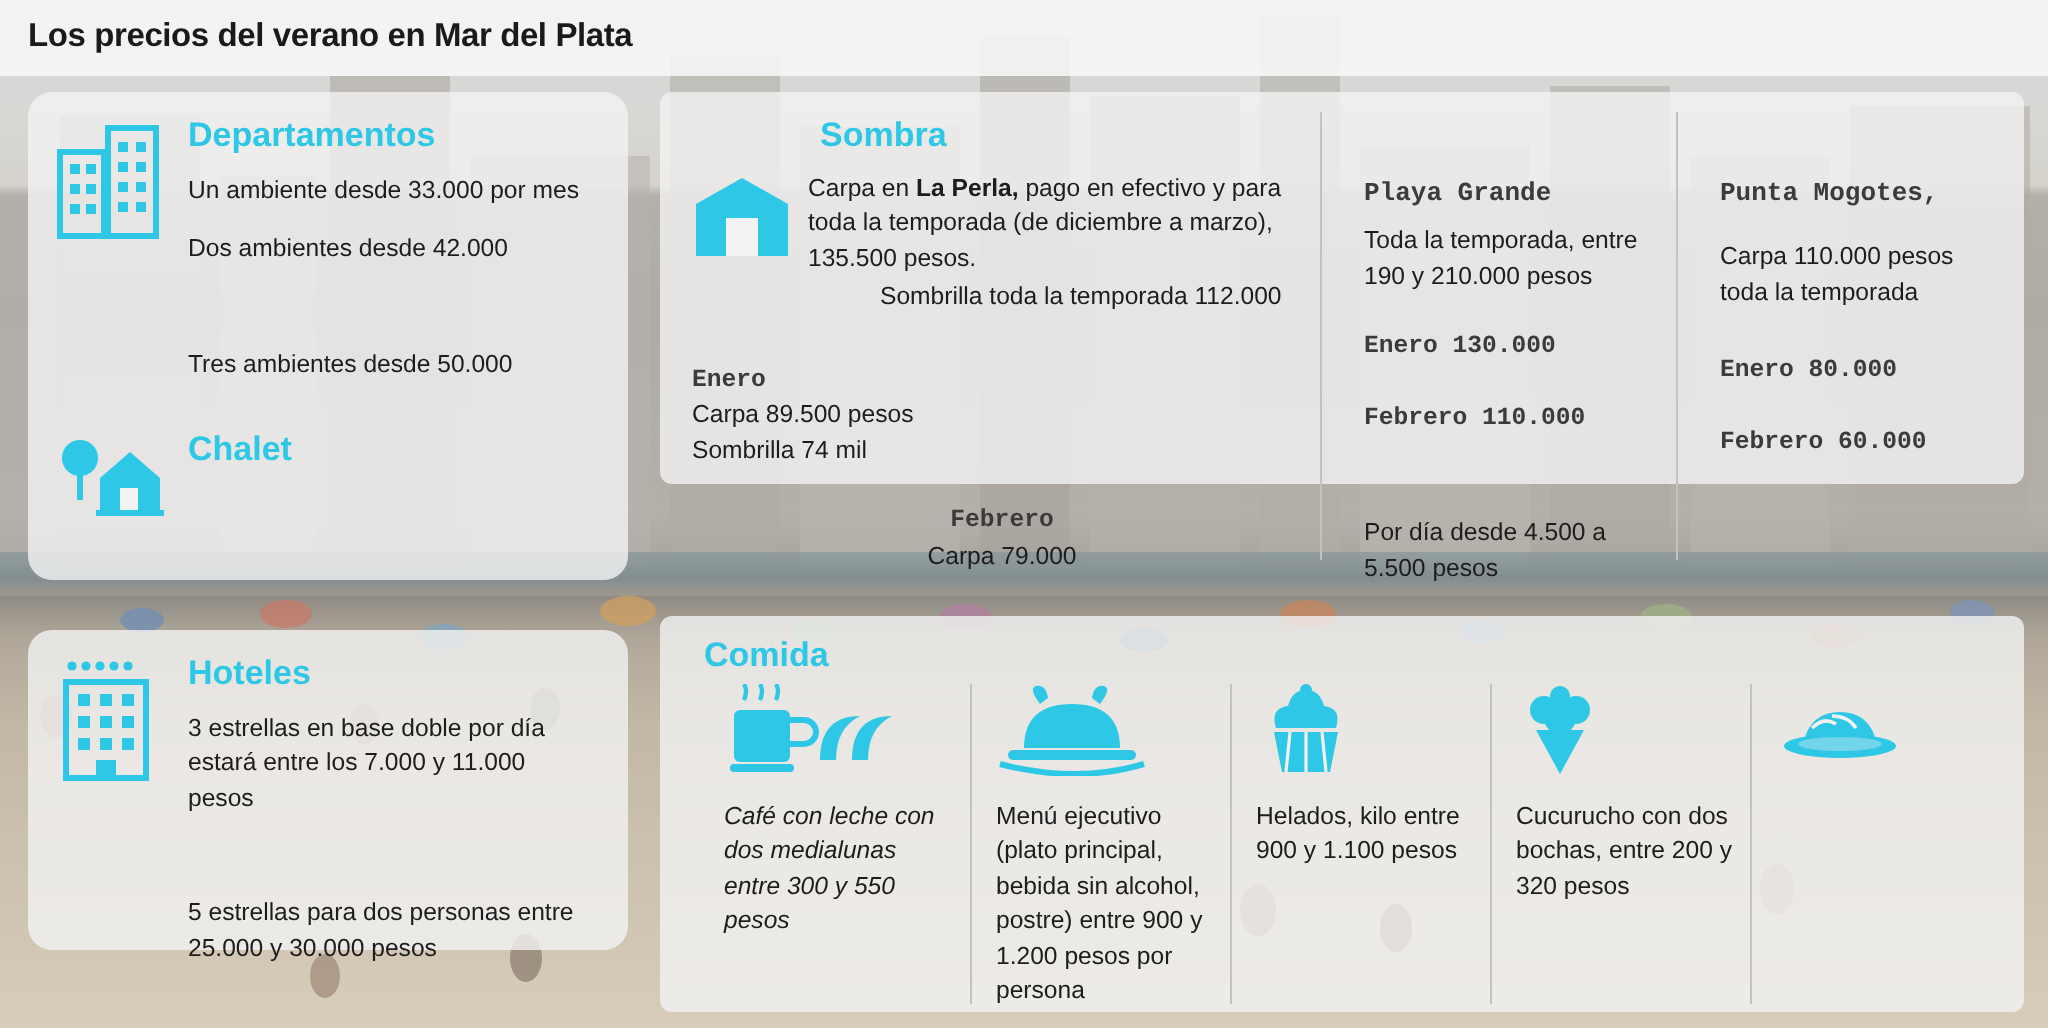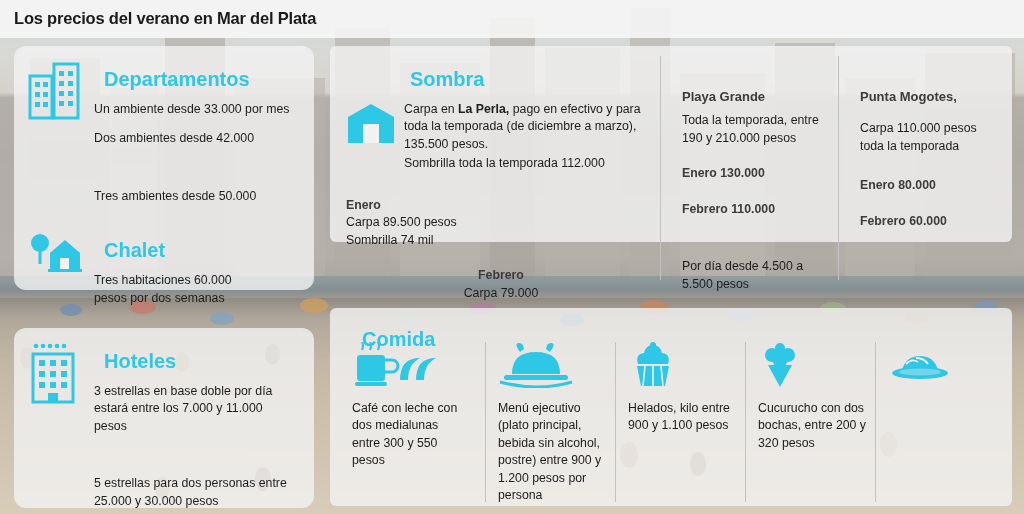--- a/index.html
+++ b/index.html
@@ -78,34 +78,35 @@
     padding: 9px 0 0 14px;
     font-size: 16.5px;
     font-weight: bold;
     color: #1a1a1a;
     letter-spacing: -0.2px;
   }
 
   .cat-title {
     color: #2ec7e6;
     font-weight: bold;
-    font-size: 20px;
-    margin: 10px;
+    font-size: 17px;
+    margin: 0;
   }
   .body-txt {
     font-size: 12.3px;
     color: #1d1d1d;
     line-height: 1.42;
   }
   .body-txt b { font-weight: bold; }
   .sub-head {
     font-size: 12.3px;
     color: #3b3b3b;
     font-weight: bold;
     line-height: 1.42;
+    font-family: Liberation Mono, monospace;
   }
   .vline {
     position: absolute;
     width: 1px;
     background: #c2c2c2;
     z-index: 3;
   }
   .icon-cy { color: #2ec7e6; display: block; }
 
   
@@ -213,26 +214,25 @@
       <svg width="56" height="48" viewBox="0 0 56 48" class="icon-cy">
         <circle cx="12" cy="12" r="9" fill="#2ec7e6"></circle>
         <rect x="10.5" y="19" width="3" height="14" fill="#2ec7e6"></rect>
         <path d="M22 22 L37 9 L52 22 L52 38 L22 38 Z" fill="#2ec7e6"></path>
         <rect x="32" y="27" width="9" height="11" fill="#f2f2f2"></rect>
         <rect x="20" y="38" width="34" height="3" fill="#2ec7e6"></rect>
       </svg>
     </div>
     <div style="flex:1; padding-left:10px;">
       <p class="cat-title">Chalet</p>
-      <div class="body-txt" style="margin-top:9px;width:160px;">Tres habitaciones 60.000 pesos por dos semanas</div>
-    </div>
-  </div>
-</div>
-
-<div class="panel" style="left:14px; top:328px; width:300px; height:180px;">
+    </div>
+  </div>
+</div>
+
+<div class="panel" style="left:14px; top:315px; width:300px; height:160px;">
   <div class="row-with-icon" style="padding:12px 14px 0 14px;">
     <div style="width:56px;flex:0 0 56px;padding-top:2px;">
       <svg width="54" height="62" viewBox="0 0 54 62" class="icon-cy">
         <g fill="#2ec7e6">
           <circle cx="8" cy="4" r="2.3"></circle>
             <circle cx="15" cy="4" r="2.3"></circle>
             <circle cx="22" cy="4" r="2.3"></circle>
           <circle cx="29" cy="4" r="2.3"></circle>
             <circle cx="36" cy="4" r="2.3"></circle>
         </g>
@@ -273,21 +273,21 @@
         <svg width="54" height="46" viewBox="0 0 54 46" class="icon-cy">
           <path d="M4 16 L27 3 L50 16 Z" fill="#2ec7e6"></path>
           <rect x="4" y="16" width="46" height="26" fill="#2ec7e6"></rect>
           <rect x="19" y="23" width="16" height="19" fill="#f2f2f2"></rect>
         </svg>
       </div>
       <div style="flex:1;">
         <div class="body-txt">
           <span>Carpa en </span><b>La Perla,</b><span> pago en efectivo y para toda la temporada (de diciembre a marzo), 135.500 pesos.</span>
         </div>
-        <div class="body-txt" style="margin-top:2px;">Sombrilla toda la temporada 112.000</div>
+        <div class="body-txt" style="margin-top:2px;margin-left:36px;">Sombrilla toda la temporada 112.000</div>
       </div>
     </div>
 
     <div style="margin-top:24px;padding-left:2px;">
       <div class="sub-head">Enero</div>
       <div class="body-txt">Carpa 89.500 pesos</div>
       <div class="body-txt">Sombrilla 74 mil</div>
     </div>
     <div style="margin-top:18px;padding-left:2px;text-align:center;">
       <div class="sub-head">Febrero</div>
@@ -313,21 +313,21 @@
 
 <div class="panel" style="left:330px; top:308px; width:682px; height:198px; border-radius:6px;">
 
   <div class="vline" style="left:155px;top:34px;height:160px;"></div>
   <div class="vline" style="left:285px;top:34px;height:160px;"></div>
   <div class="vline" style="left:415px;top:34px;height:160px;"></div>
   <div class="vline" style="left:545px;top:34px;height:160px;"></div>
 
   <p class="cat-title" style="position:absolute;left:22px;top:10px;">Comida</p>
 
-  <div class="food-col" style="left:22px;top:34px;">
+  <div class="food-col" style="left:32px;top:34px;font-style:italic;">
     <div class="glyph">
       <svg width="92" height="46" viewBox="0 0 92 46" class="icon-cy">
         <path d="M10 8 q2 -5 0 -8 M18 8 q2 -5 0 -8 M26 8 q2 -5 0 -8" stroke="#2ec7e6" stroke-width="2.2" fill="none"></path>
         <rect x="5" y="13" width="28" height="26" rx="3" fill="#2ec7e6"></rect>
         <path d="M33 18 h7 a6 6 0 0 1 0 12 h-7" fill="none" stroke="#2ec7e6" stroke-width="3"></path>
         <rect x="3" y="40" width="32" height="4" rx="2" fill="#2ec7e6"></rect>
         <path d="M48 38 q0 -22 20 -22 q-12 6 -12 22 z" fill="#2ec7e6"></path>
         <path d="M64 38 q0 -22 20 -22 q-12 6 -12 22 z" fill="#2ec7e6"></path>
       </svg>
     </div>

